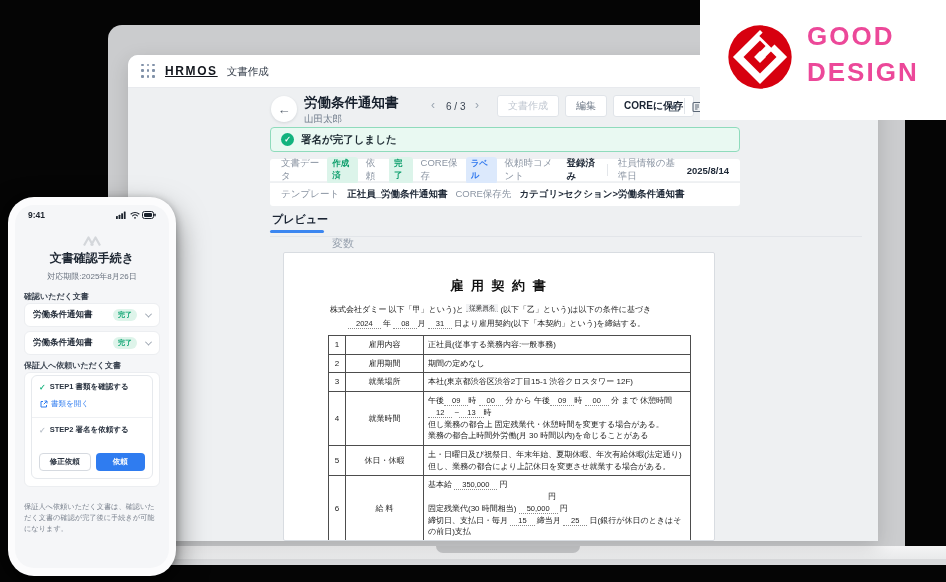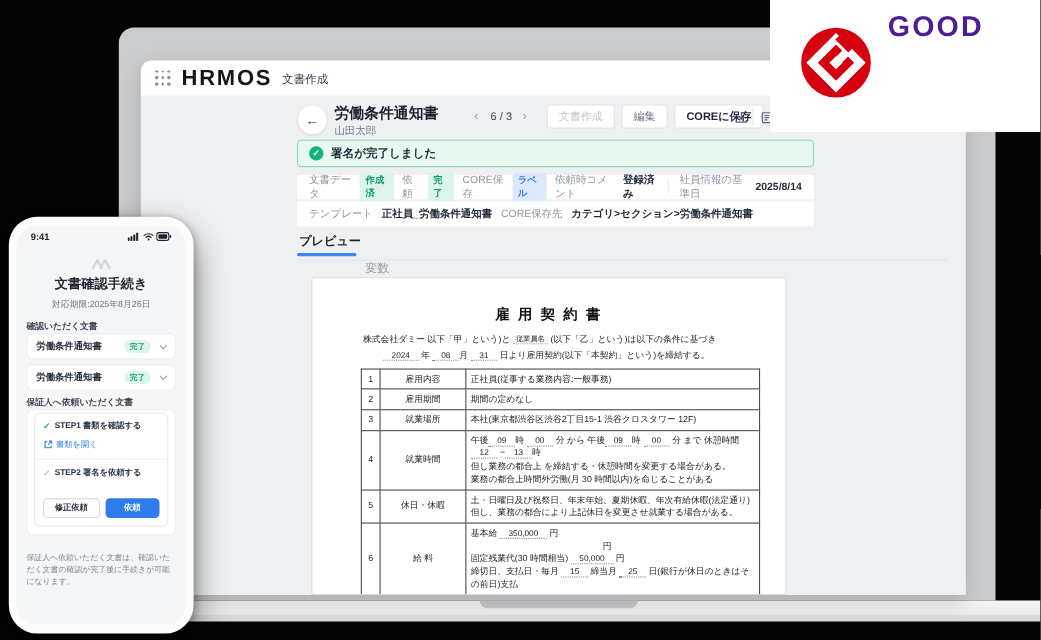--- a/index.html
+++ b/index.html
@@ -16,21 +16,21 @@
     background:#c6c7c9; border-radius:0 0 7px 7px; }
 
   
   .browser { position:absolute; left:128px; top:55px; width:750px; height:486px;
     background:#eef0f2; border-radius:10px 10px 0 0; overflow:hidden;
     box-shadow:0 6px 20px rgba(0,0,0,.15); }
   .topbar { position:absolute; left:0; top:0; width:100%; height:33px; background:#fff;
     border-bottom:1px solid #e8eaee; display:flex; align-items:center; padding:0 13px; }
   .grid-icon { width:15px; height:15px; display:grid; grid-template-columns:repeat(3,1fr); gap:2.2px; margin-right:9px; }
   .grid-icon i { width:2.6px; height:2.6px; background:#8091a8; border-radius:1px; }
-  .brand { font-size:20px; font-weight:800; letter-spacing:1.6px; color:#12161d; }
+  .brand { font-size:12px; font-weight:800; letter-spacing:1.6px; color:#12161d;text-decoration:underline; }
   .product { font-size:10.5px; color:#333c49; margin-left:9px; margin-top:2px; }
   .nav-tabs { margin-left:auto; display:flex; height:33px; }
   .nav-tab { font-size:11px; color:#8a94a2; padding:0 14px; display:flex; align-items:center; height:100%; }
   .nav-tab.active { color:#1b2534; font-weight:700; border-bottom:3px solid #3b86f0; padding-top:3px; }
 
   
   .back-circle { position:absolute; left:143px; top:41px; width:26px; height:26px; border-radius:50%;
     background:#fff; box-shadow:0 1px 3px rgba(20,30,50,.12); display:flex; align-items:center; justify-content:center;
     color:#59636f; font-size:13px; }
   .doc-title { position:absolute; left:176px; top:39px; font-size:13.5px; font-weight:800; color:#161f2c; }
@@ -116,22 +116,22 @@
   .p-btns { display:flex; gap:5px; margin-top:18px; }
   .p-btn { flex:1; height:18px; border-radius:4px; font-size:7.5px; font-weight:700;
     display:flex; align-items:center; justify-content:center; }
   .p-btn.sec { background:#fff; border:1px solid #d6dae0; color:#2a3340; }
   .p-btn.pri { background:#2f7cf0; color:#fff; }
   .p-footer { position:absolute; left:9px; width:136px; font-size:7.2px; line-height:1.55; color:#7a828e; }
 
   
   .award { position:absolute; left:700px; top:0; width:246px; height:120px; background:#fff; }
   .gmark { position:absolute; left:27px; top:24px; }
-  .award-text { position:absolute; left:107px; top:7px; font-size:26px; font-weight:800;
-    letter-spacing:2px; line-height:1.38; color:#4c1d95; }
+  .award-text { position:absolute; left:107px; top:19px; font-size:26px; font-weight:800;
+    letter-spacing:2px; line-height:1.38; color:#ec4899; }
 </style>
 </head>
 <body>
 
 <div class="stage">
 
   <div class="laptop-screen"></div>
   <div class="laptop-base"></div>
   <div class="laptop-base-edge"></div>
   <div class="laptop-notch"></div>
@@ -239,21 +239,21 @@
             <div class="tc lab">就業場所</div>
             <div class="tc body">
               <div><span class="seg-t">本社(東京都渋谷区渋谷2丁目15-1 渋谷クロスタワー 12F)</span></div>
             </div>
           </div>
           <div class="trow">
             <div class="tc no">4</div>
             <div class="tc lab">就業時間</div>
             <div class="tc body">
               <div><span class="seg-t">午後</span><span class="seg-n">09</span><span class="seg-t">時 </span><span class="seg-n">00</span><span class="seg-t"> 分 から 午後</span><span class="seg-n">09</span><span class="seg-t">時 </span><span class="seg-n">00</span><span class="seg-t"> 分 まで 休憩時間 </span><span class="seg-n">12</span><span class="seg-t"> ~</span><span class="seg-n">13</span><span class="seg-t">時</span></div>
-              <div><span class="seg-t">但し業務の都合上 を締結する・休憩時間を変更する場合がある。</span></div>
+              <div><span class="seg-t">但し業務の都合上 固定残業代・休憩時間を変更する場合がある。</span></div>
               <div><span class="seg-t">業務の都合上時間外労働(月 30 時間以内)を命じることがある</span></div>
             </div>
           </div>
           <div class="trow">
             <div class="tc no">5</div>
             <div class="tc lab">休日・休暇</div>
             <div class="tc body">
               <div><span class="seg-t">土・日曜日及び祝祭日、年末年始、夏期休暇、年次有給休暇(法定通り)</span></div>
               <div><span class="seg-t">但し、業務の都合により上記休日を変更させ就業する場合がある。</span></div>
             </div>
@@ -359,16 +359,17 @@
     <svg class="gmark" width="66" height="66" viewBox="0 0 100 100">
       <circle cx="50" cy="50" r="48" fill="#d7000f"></circle>
       <path d="M50 9 L91 50 L50 91 L9 50 Z" fill="#fff"></path>
       <path d="M50 25 L75 50 L50 75 L25 50 Z" fill="#d7000f"></path>
       <path d="M58 9 L76 27 L67 36 L49 18 Z" fill="#d7000f"></path>
       <path d="M60 32 L68 40 L54 54 L46 46 Z" fill="#fff"></path>
       <path d="M50 41 L59 50 L50 59 L41 50 Z" fill="#fff"></path>
     </svg>
     <div class="award-text">
       <div>GOOD</div>
+      <div>DESIGN</div>
     </div>
   </div>
 
 </div>
 
 </body></html>

